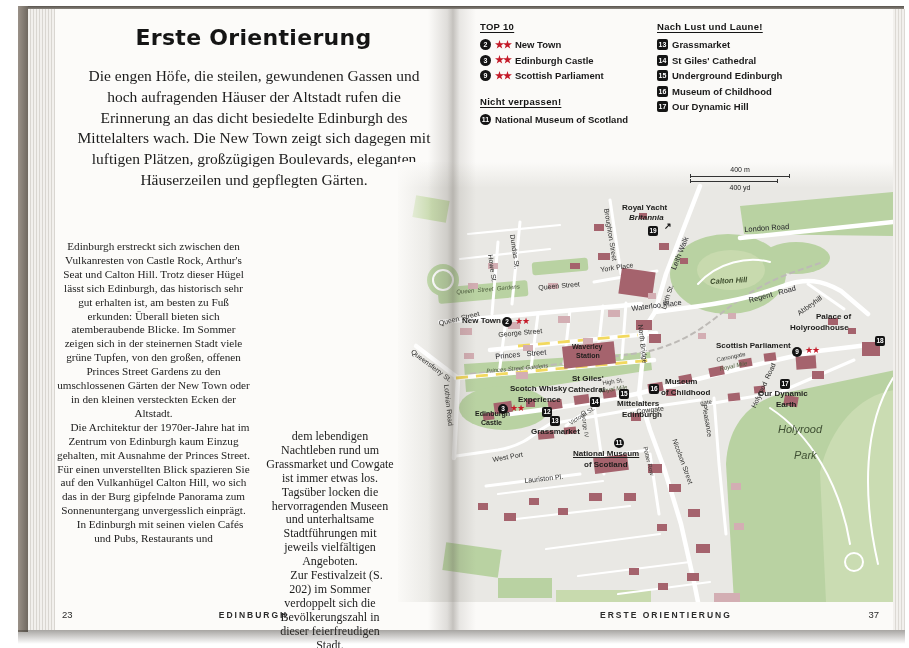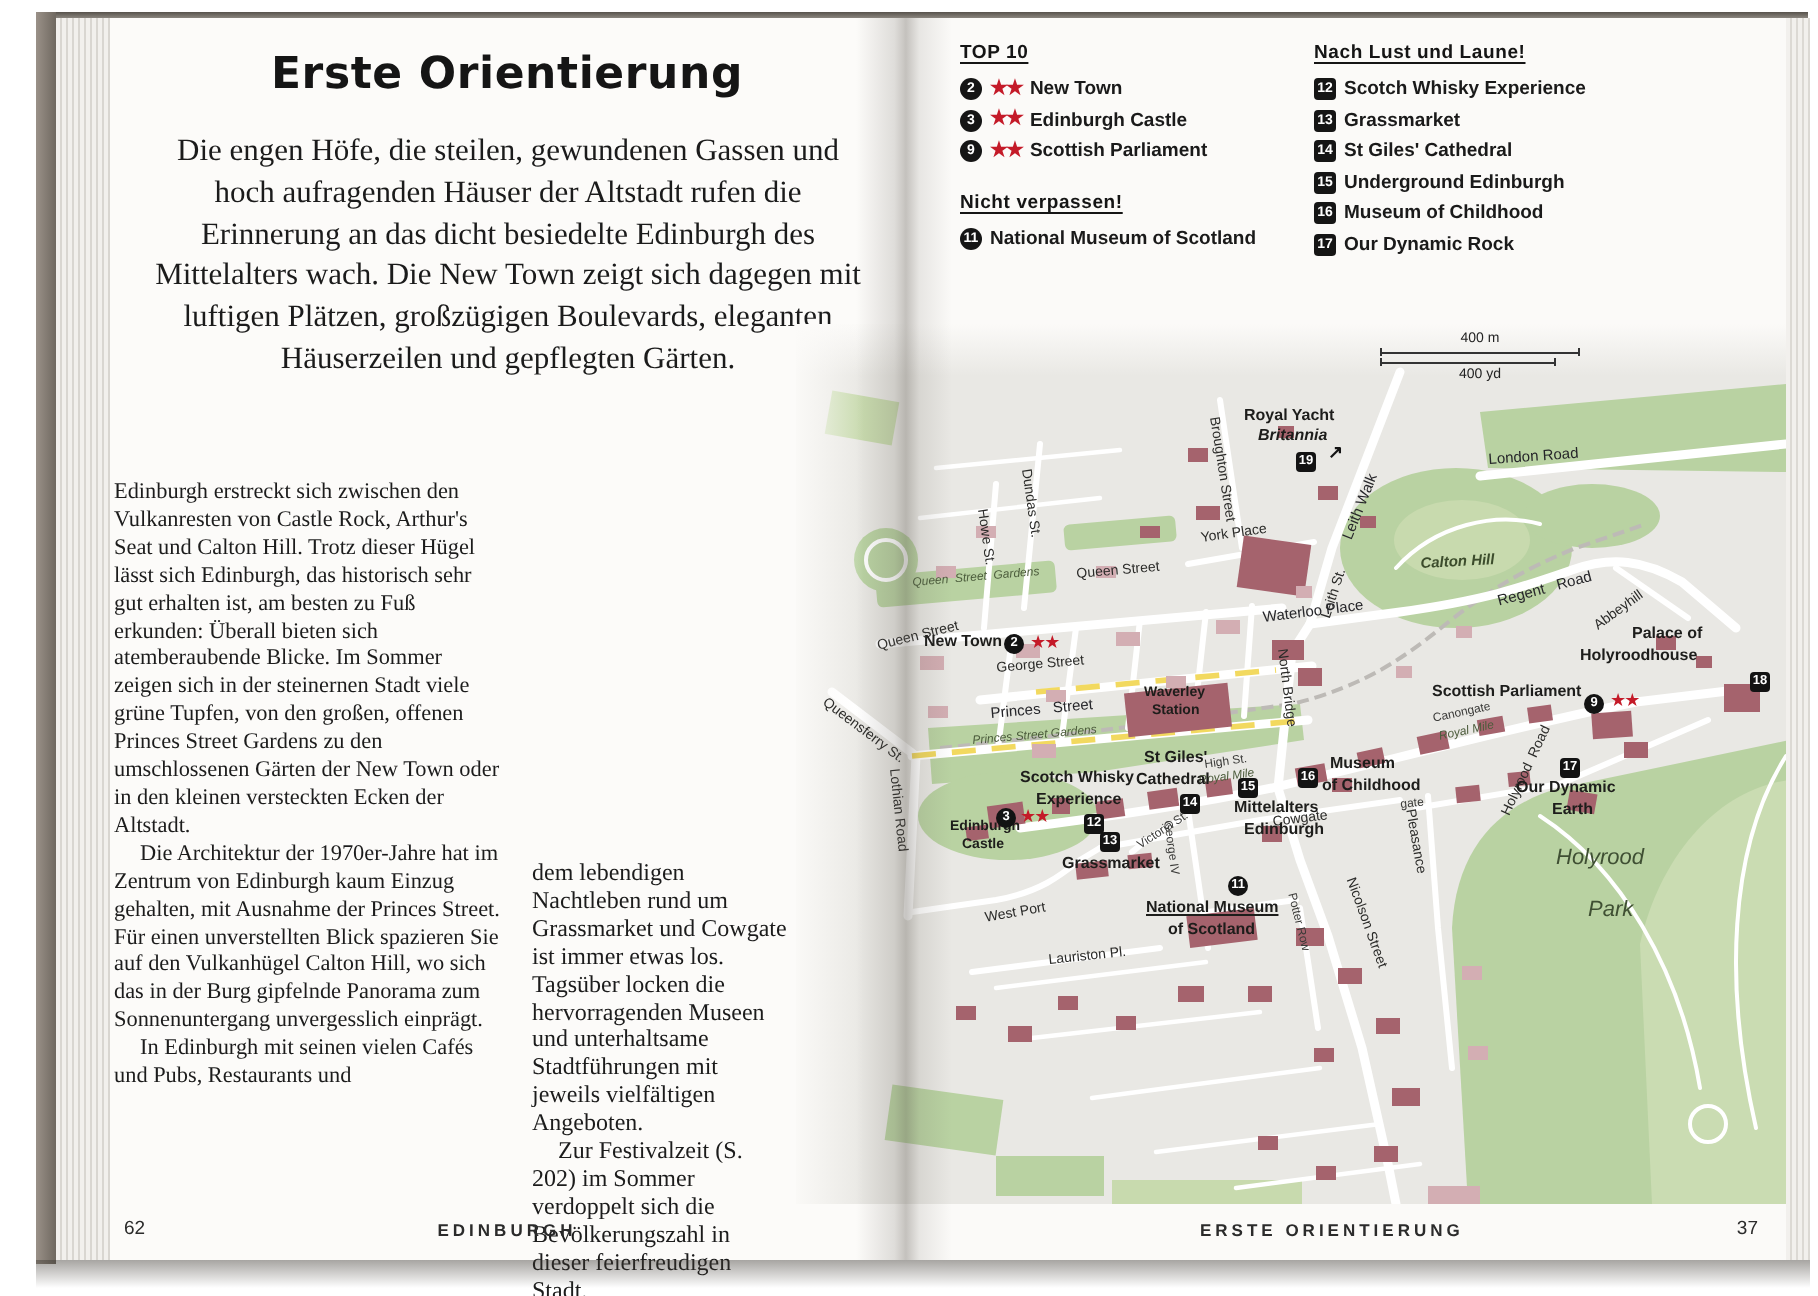--- a/index.html
+++ b/index.html
@@ -22,21 +22,21 @@
   .gutter{position:absolute;left:428px;top:9px;width:48px;height:621px;z-index:40;pointer-events:none;
             background:linear-gradient(90deg,rgba(90,84,76,0) 0%,rgba(90,84,76,.18) 40%,rgba(90,84,76,.34) 52%,rgba(90,84,76,.12) 66%,rgba(90,84,76,0) 100%);}
   
   .title{position:absolute;left:0;right:0;top:16px;text-align:center;
          font-family:"DejaVu Sans",sans-serif;font-weight:700;font-size:22px;
          letter-spacing:.3px;color:#151515;}
   .intro{position:absolute;left:18px;top:57px;width:362px;text-align:center;
          font-family:"Liberation Serif",serif;font-size:15.5px;line-height:20.8px;color:#1b1b1b;}
   .col{position:absolute;font-family:"Liberation Serif",serif;color:#1c1c1c;
        font-size:11.2px;line-height:13.9px;text-align:left;}
-  .col p{margin:0;}
+  .col p{margin:0;text-align:center;}
   .col p + p{text-indent:13px;}
   .col1{left:2px;top:231px;width:193px;}
   .col2{left:211px;top:421px;width:128px;font-size:12px;}
   .footer{position:absolute;top:601px;font-weight:700;font-size:8.5px;letter-spacing:2px;color:#2b2b2b;}
   .pagenum{position:absolute;top:600px;font-size:9.5px;color:#2b2b2b;font-weight:400;letter-spacing:0;}
   .fl-center{left:0;right:0;text-align:center;}
   
   .legend-col{position:absolute;top:12px;}
   .legend-col-a{left:28px;width:170px;}
   .legend-col-b{left:205px;width:220px;}
@@ -94,21 +94,21 @@
   <div class="intro">Die engen Höfe, die steilen, gewundenen Gassen und hoch aufragenden Häuser der Altstadt rufen die Erinnerung an das dicht besiedelte Edinburgh des Mittelalters wach. Die New Town zeigt sich dagegen mit luftigen Plätzen, großzügigen Boulevards, eleganten Häuserzeilen und gepflegten Gärten.</div>
   <div class="col col1">
       <p>Edinburgh erstreckt sich zwischen den Vulkanresten von Castle Rock, Arthur's Seat und Calton Hill. Trotz dieser Hügel lässt sich Edinburgh, das historisch sehr gut erhalten ist, am besten zu Fuß erkunden: Überall bieten sich atemberaubende Blicke. Im Sommer zeigen sich in der steinernen Stadt viele grüne Tupfen, von den großen, offenen Princes Street Gardens zu den umschlossenen Gärten der New Town oder in den kleinen versteckten Ecken der Altstadt.</p>
       <p>Die Architektur der 1970er-Jahre hat im Zentrum von Edinburgh kaum Einzug gehalten, mit Ausnahme der Princes Street. Für einen unverstellten Blick spazieren Sie auf den Vulkanhügel Calton Hill, wo sich das in der Burg gipfelnde Panorama zum Sonnenuntergang unvergesslich einprägt.</p>
       <p>In Edinburgh mit seinen vielen Cafés und Pubs, Restaurants und</p>
     </div>
   <div class="col col2">
       <p>dem lebendigen Nachtleben rund um Grassmarket und Cowgate ist immer etwas los. Tagsüber locken die hervorragenden Museen und unterhaltsame Stadtführungen mit jeweils vielfältigen Angeboten.</p>
       <p>Zur Festivalzeit (S. 202) im Sommer verdoppelt sich die Bevölkerungszahl in dieser feierfreudigen Stadt.</p>
     </div>
-  <div class="pagenum" style="left:7px;">62</div>
+  <div class="pagenum" style="left:7px;">23</div>
   <div class="footer fl-center">EDINBURGH</div>
 </div>
 
 <div class="page page-right">
   <div class="legend-col legend-col-a">
     <div class="legend-block">
       <div class="legend-heading">TOP 10</div>
       <div>
           <div class="legend-item">
             <span class="badge badge-round">2</span>
@@ -135,42 +135,38 @@
             <span class="legend-label">National Museum of Scotland</span>
           </div>
         </div>
     </div>
   </div>
   <div class="legend-col legend-col-b">
     <div class="legend-block">
       <div class="legend-heading">Nach Lust und Laune!</div>
       <div>
           <div class="legend-item">
-            <span class="badge badge-sq">12</span>
-            <span class="legend-label">Scotch Whisky Experience</span>
-          </div>
-          <div class="legend-item">
             <span class="badge badge-sq">13</span>
             <span class="legend-label">Grassmarket</span>
           </div>
           <div class="legend-item">
             <span class="badge badge-sq">14</span>
             <span class="legend-label">St Giles' Cathedral</span>
           </div>
           <div class="legend-item">
             <span class="badge badge-sq">15</span>
             <span class="legend-label">Underground Edinburgh</span>
           </div>
           <div class="legend-item">
             <span class="badge badge-sq">16</span>
             <span class="legend-label">Museum of Childhood</span>
           </div>
           <div class="legend-item">
             <span class="badge badge-sq">17</span>
-            <span class="legend-label">Our Dynamic Rock</span>
+            <span class="legend-label">Our Dynamic Hill</span>
           </div>
         </div>
     </div>
   </div>
   <div class="pagenum" style="right:14px;">37</div>
   <div class="footer" style="left:148px;">ERSTE ORIENTIERUNG</div>
 </div>
 
 <div class="map">
   <svg width="495" height="440" viewBox="0 0 495 440">

